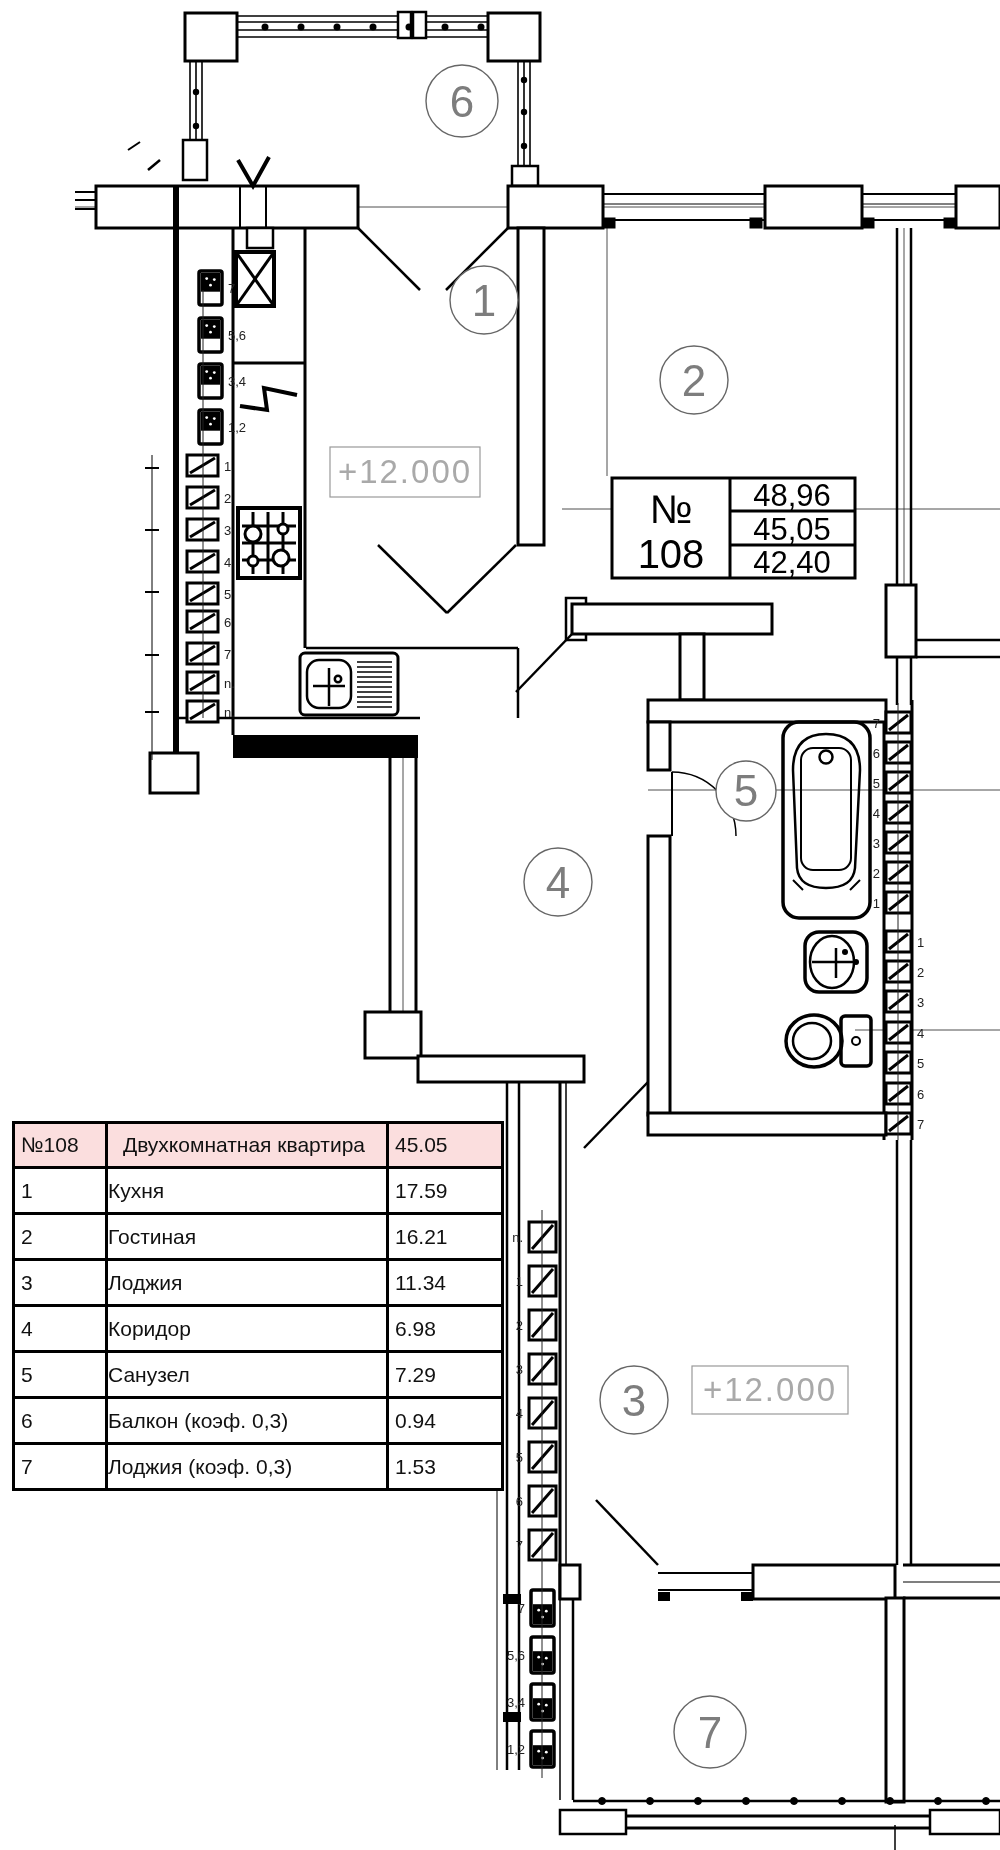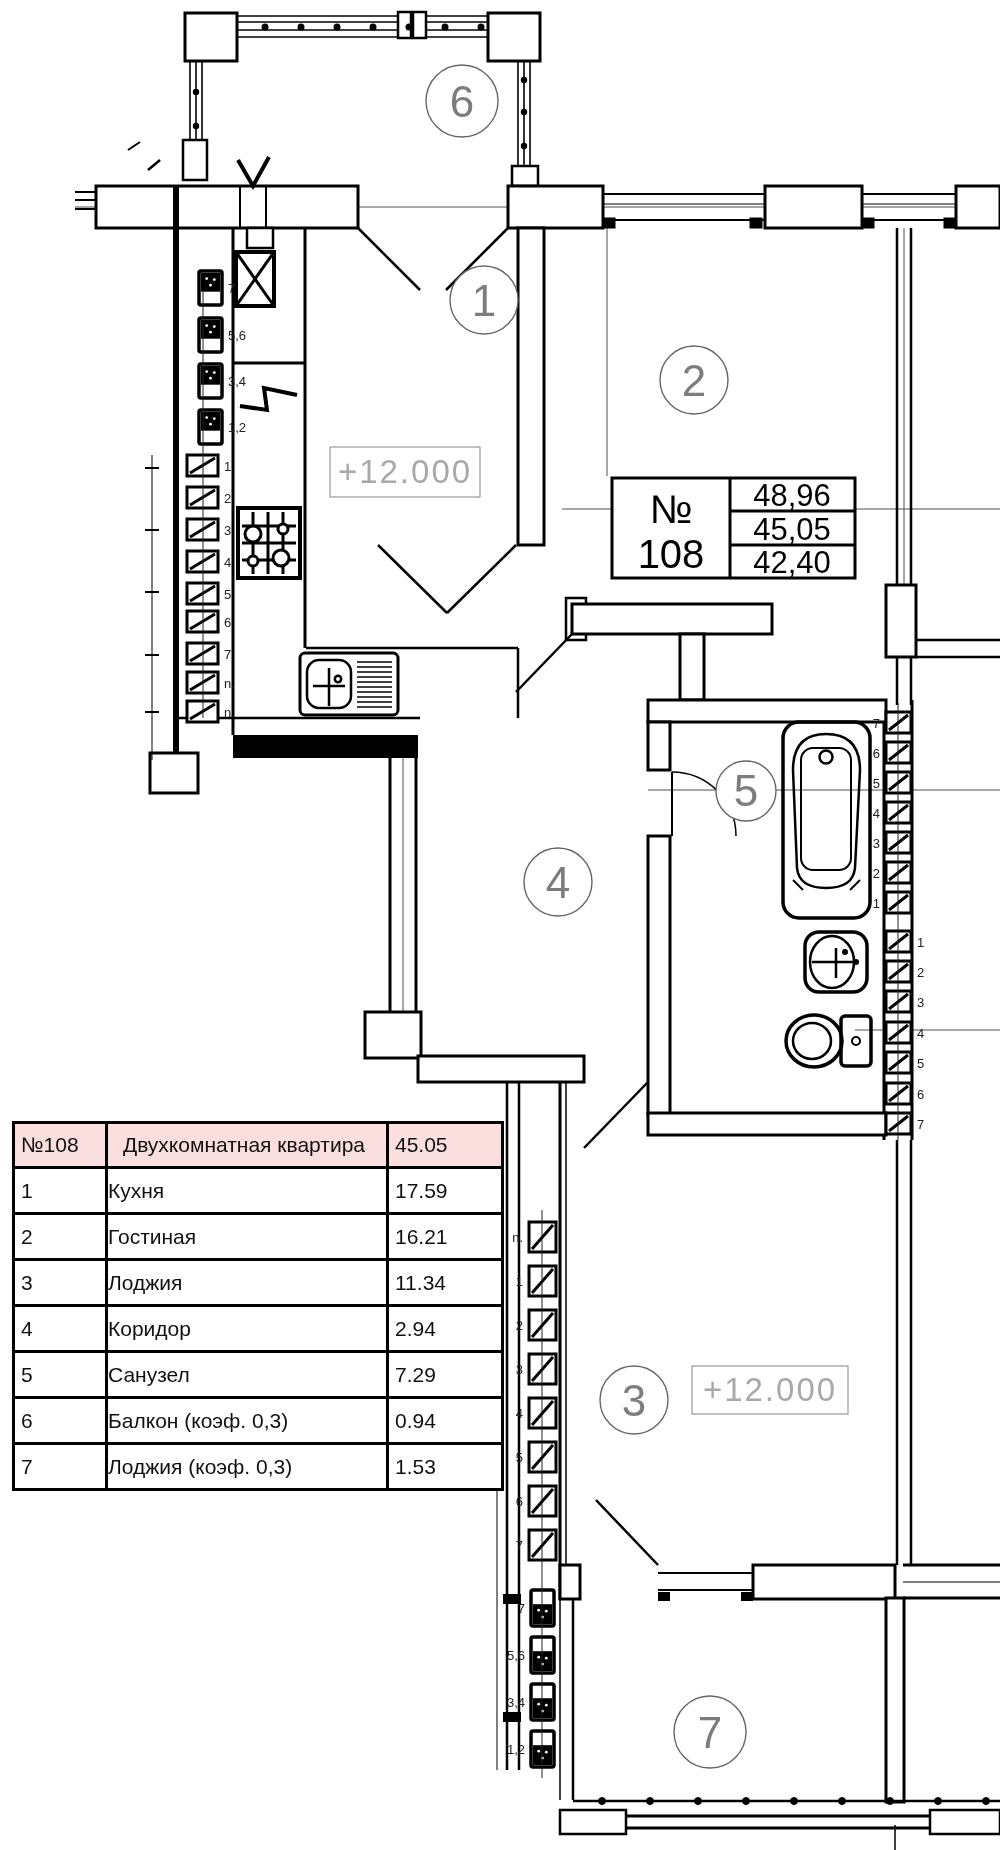--- a/index.html
+++ b/index.html
@@ -550,21 +550,21 @@
           <td class="col-area">16.21</td>
         </tr>
         <tr>
           <td class="col-num">3</td>
           <td class="col-name">Лоджия</td>
           <td class="col-area">11.34</td>
         </tr>
         <tr>
           <td class="col-num">4</td>
           <td class="col-name">Коридор</td>
-          <td class="col-area">2.94</td>
+          <td class="col-area">6.98</td>
         </tr>
         <tr>
           <td class="col-num">5</td>
           <td class="col-name">Санузел</td>
           <td class="col-area">7.29</td>
         </tr>
         <tr>
           <td class="col-num">6</td>
           <td class="col-name">Балкон (коэф. 0,3)</td>
           <td class="col-area">0.94</td>

